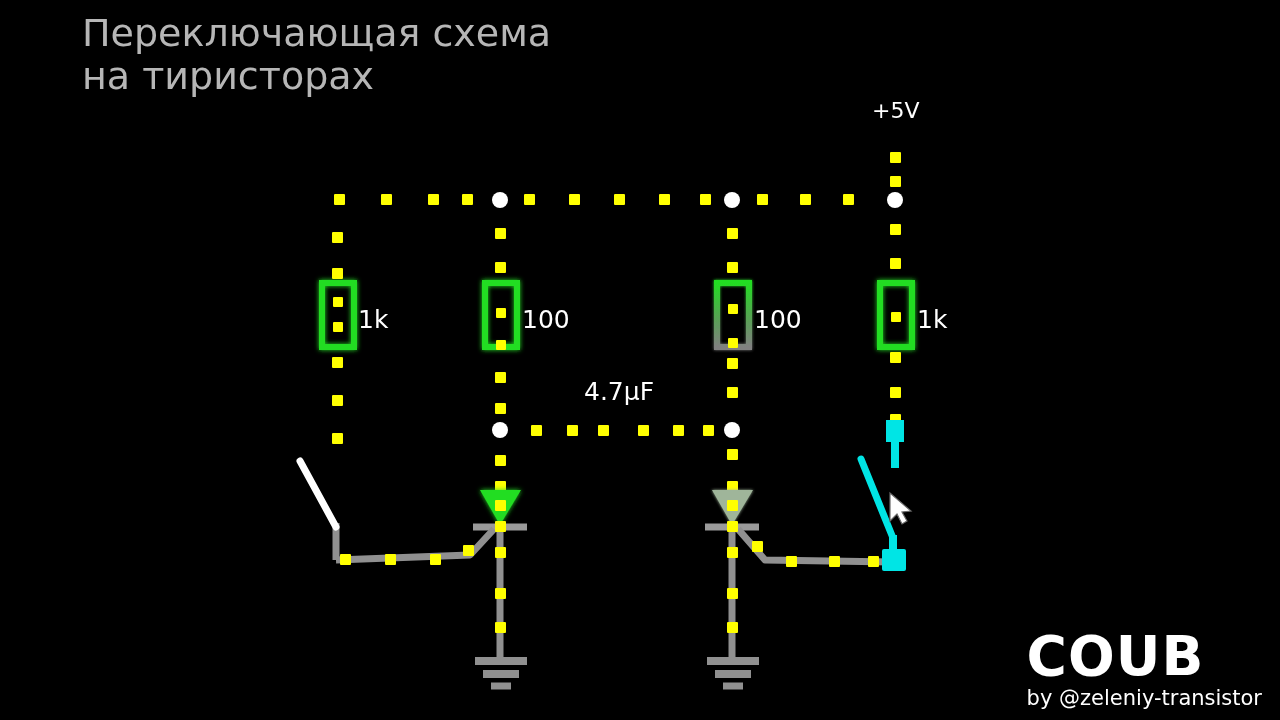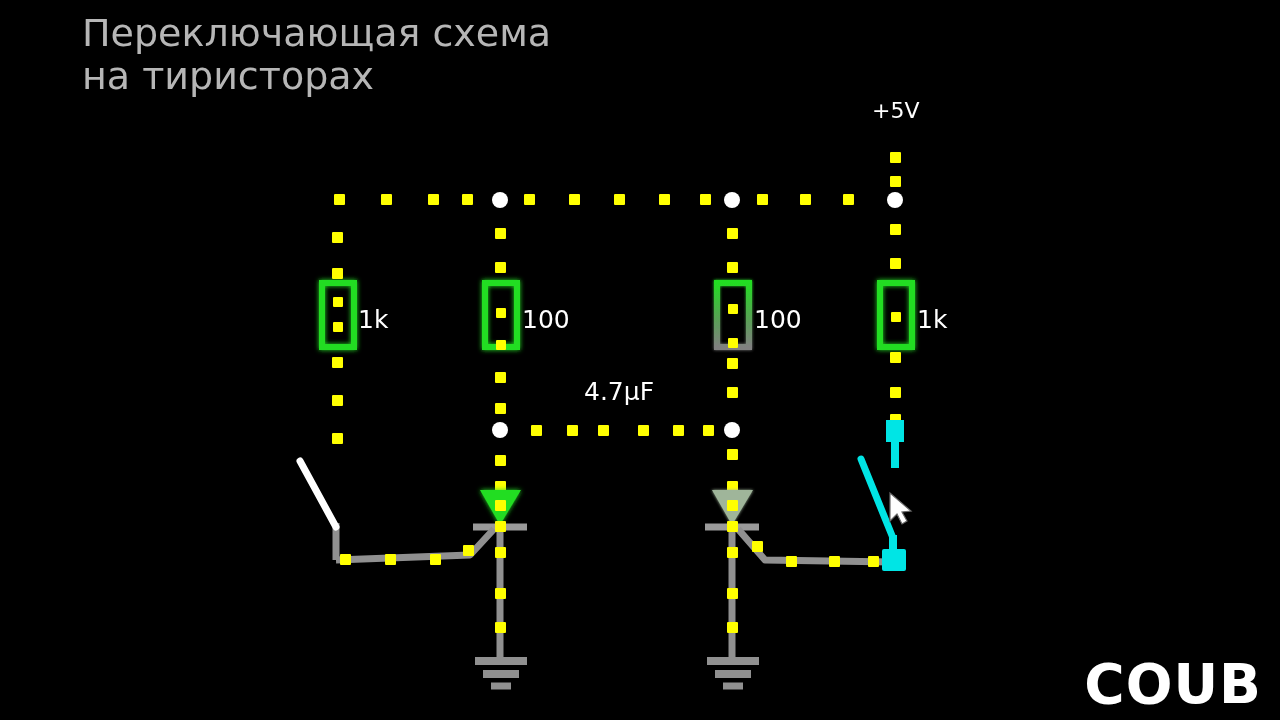--- a/index.html
+++ b/index.html
@@ -297,15 +297,16 @@
       <circle cx="732" cy="430" r="8" fill="#ffffff"></circle>
     </g>
 
     <g>
       <polygon points="890,493 890,521 897,514 902,524 907,521 902,512 911,511" fill="#ffffff" stroke="#6a6a6a" stroke-width="1.2"></polygon>
     </g>
   </svg>
 
   <div class="brand-block">
     <div class="brand-logo">COUB</div>
+    <div class="brand-by">by @zeleniy-transistor</div>
   </div>
 
 </div>
 
 </body></html>

